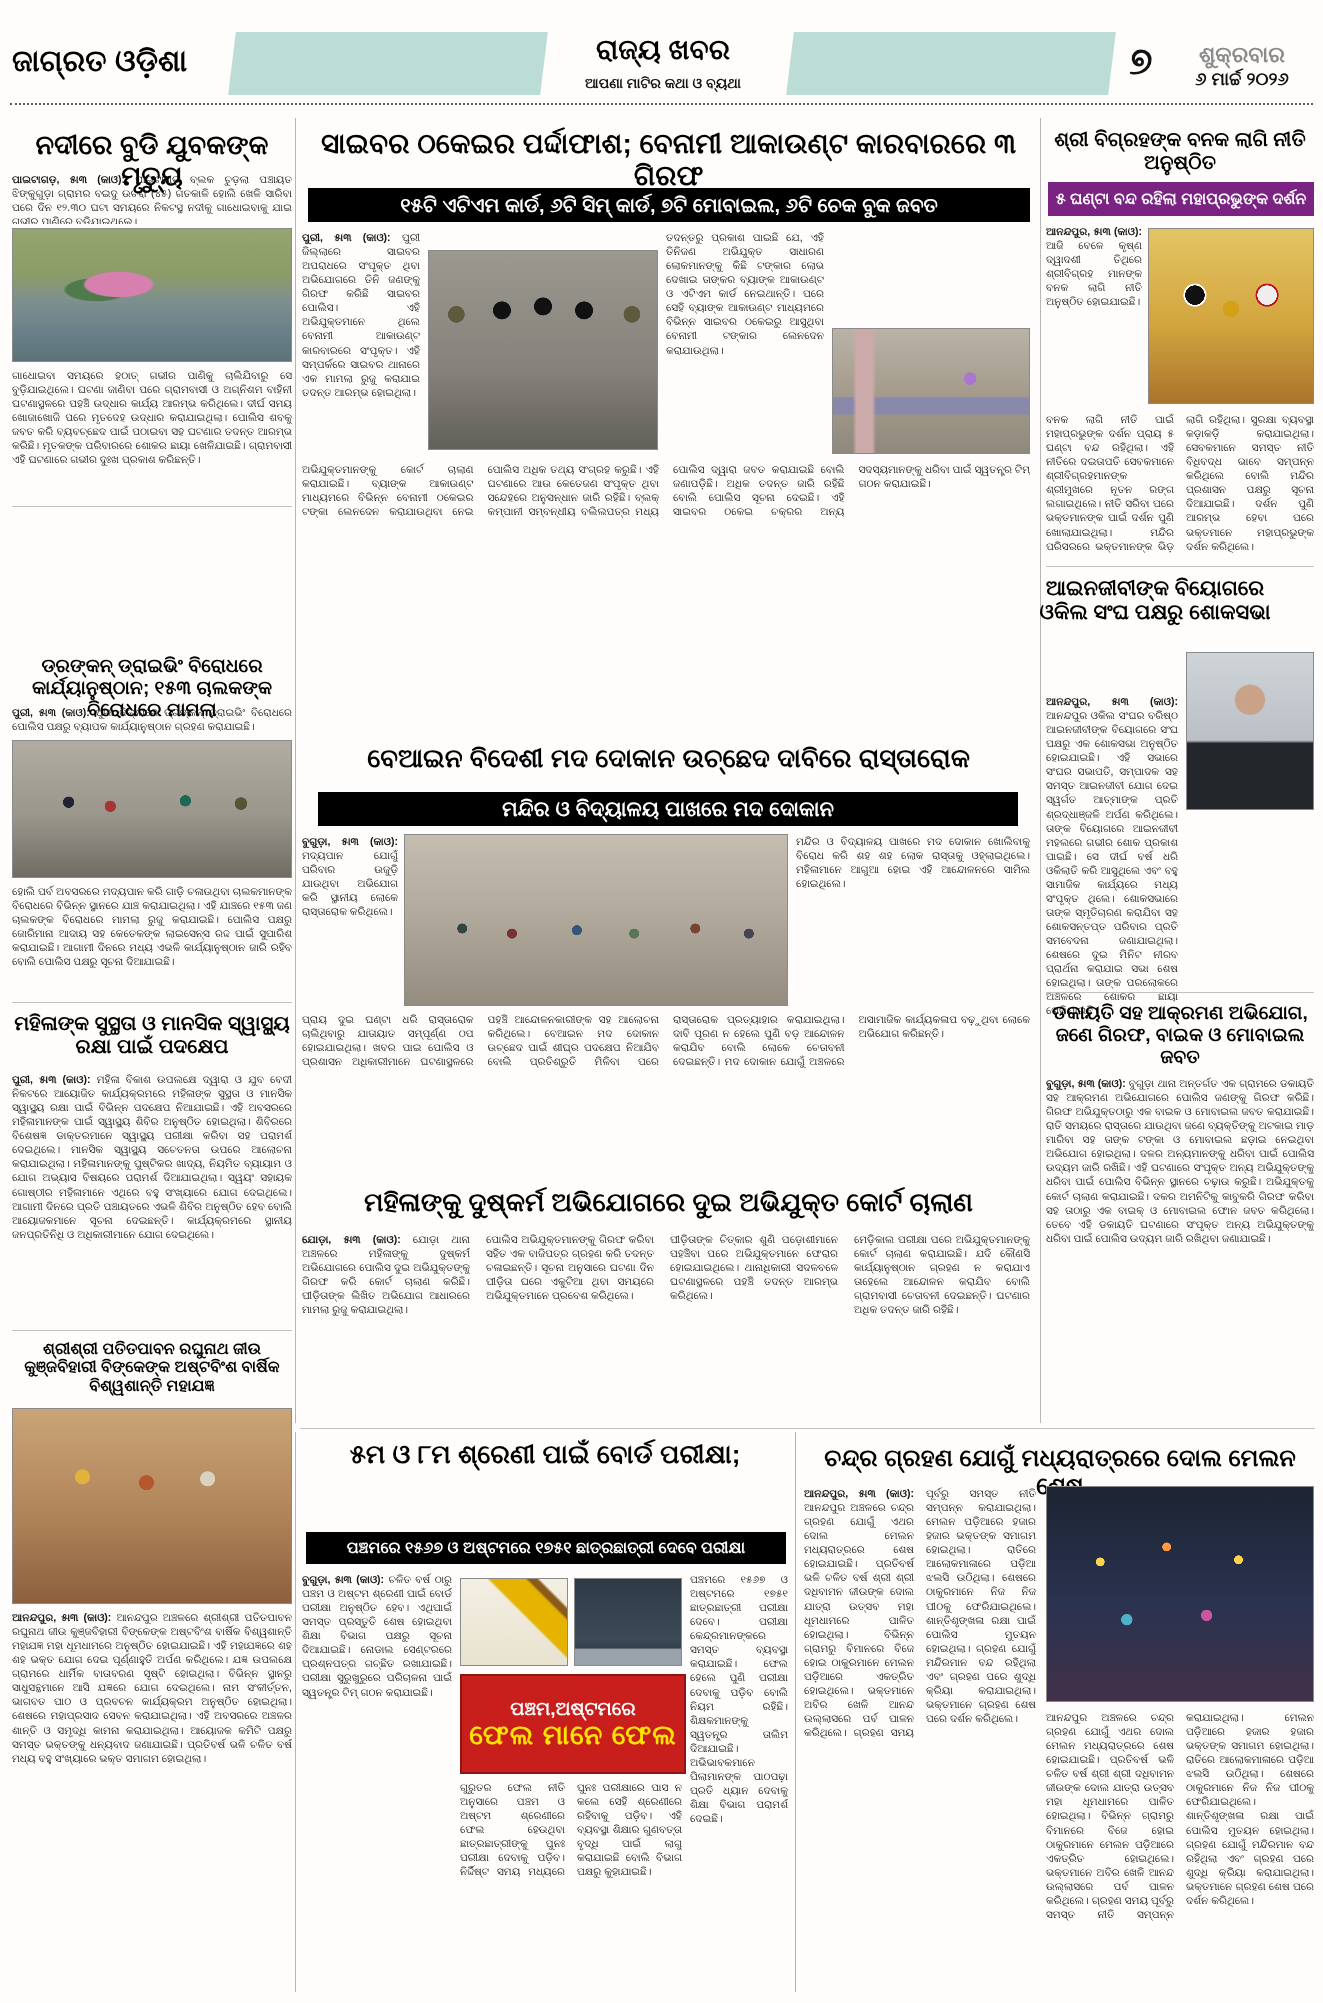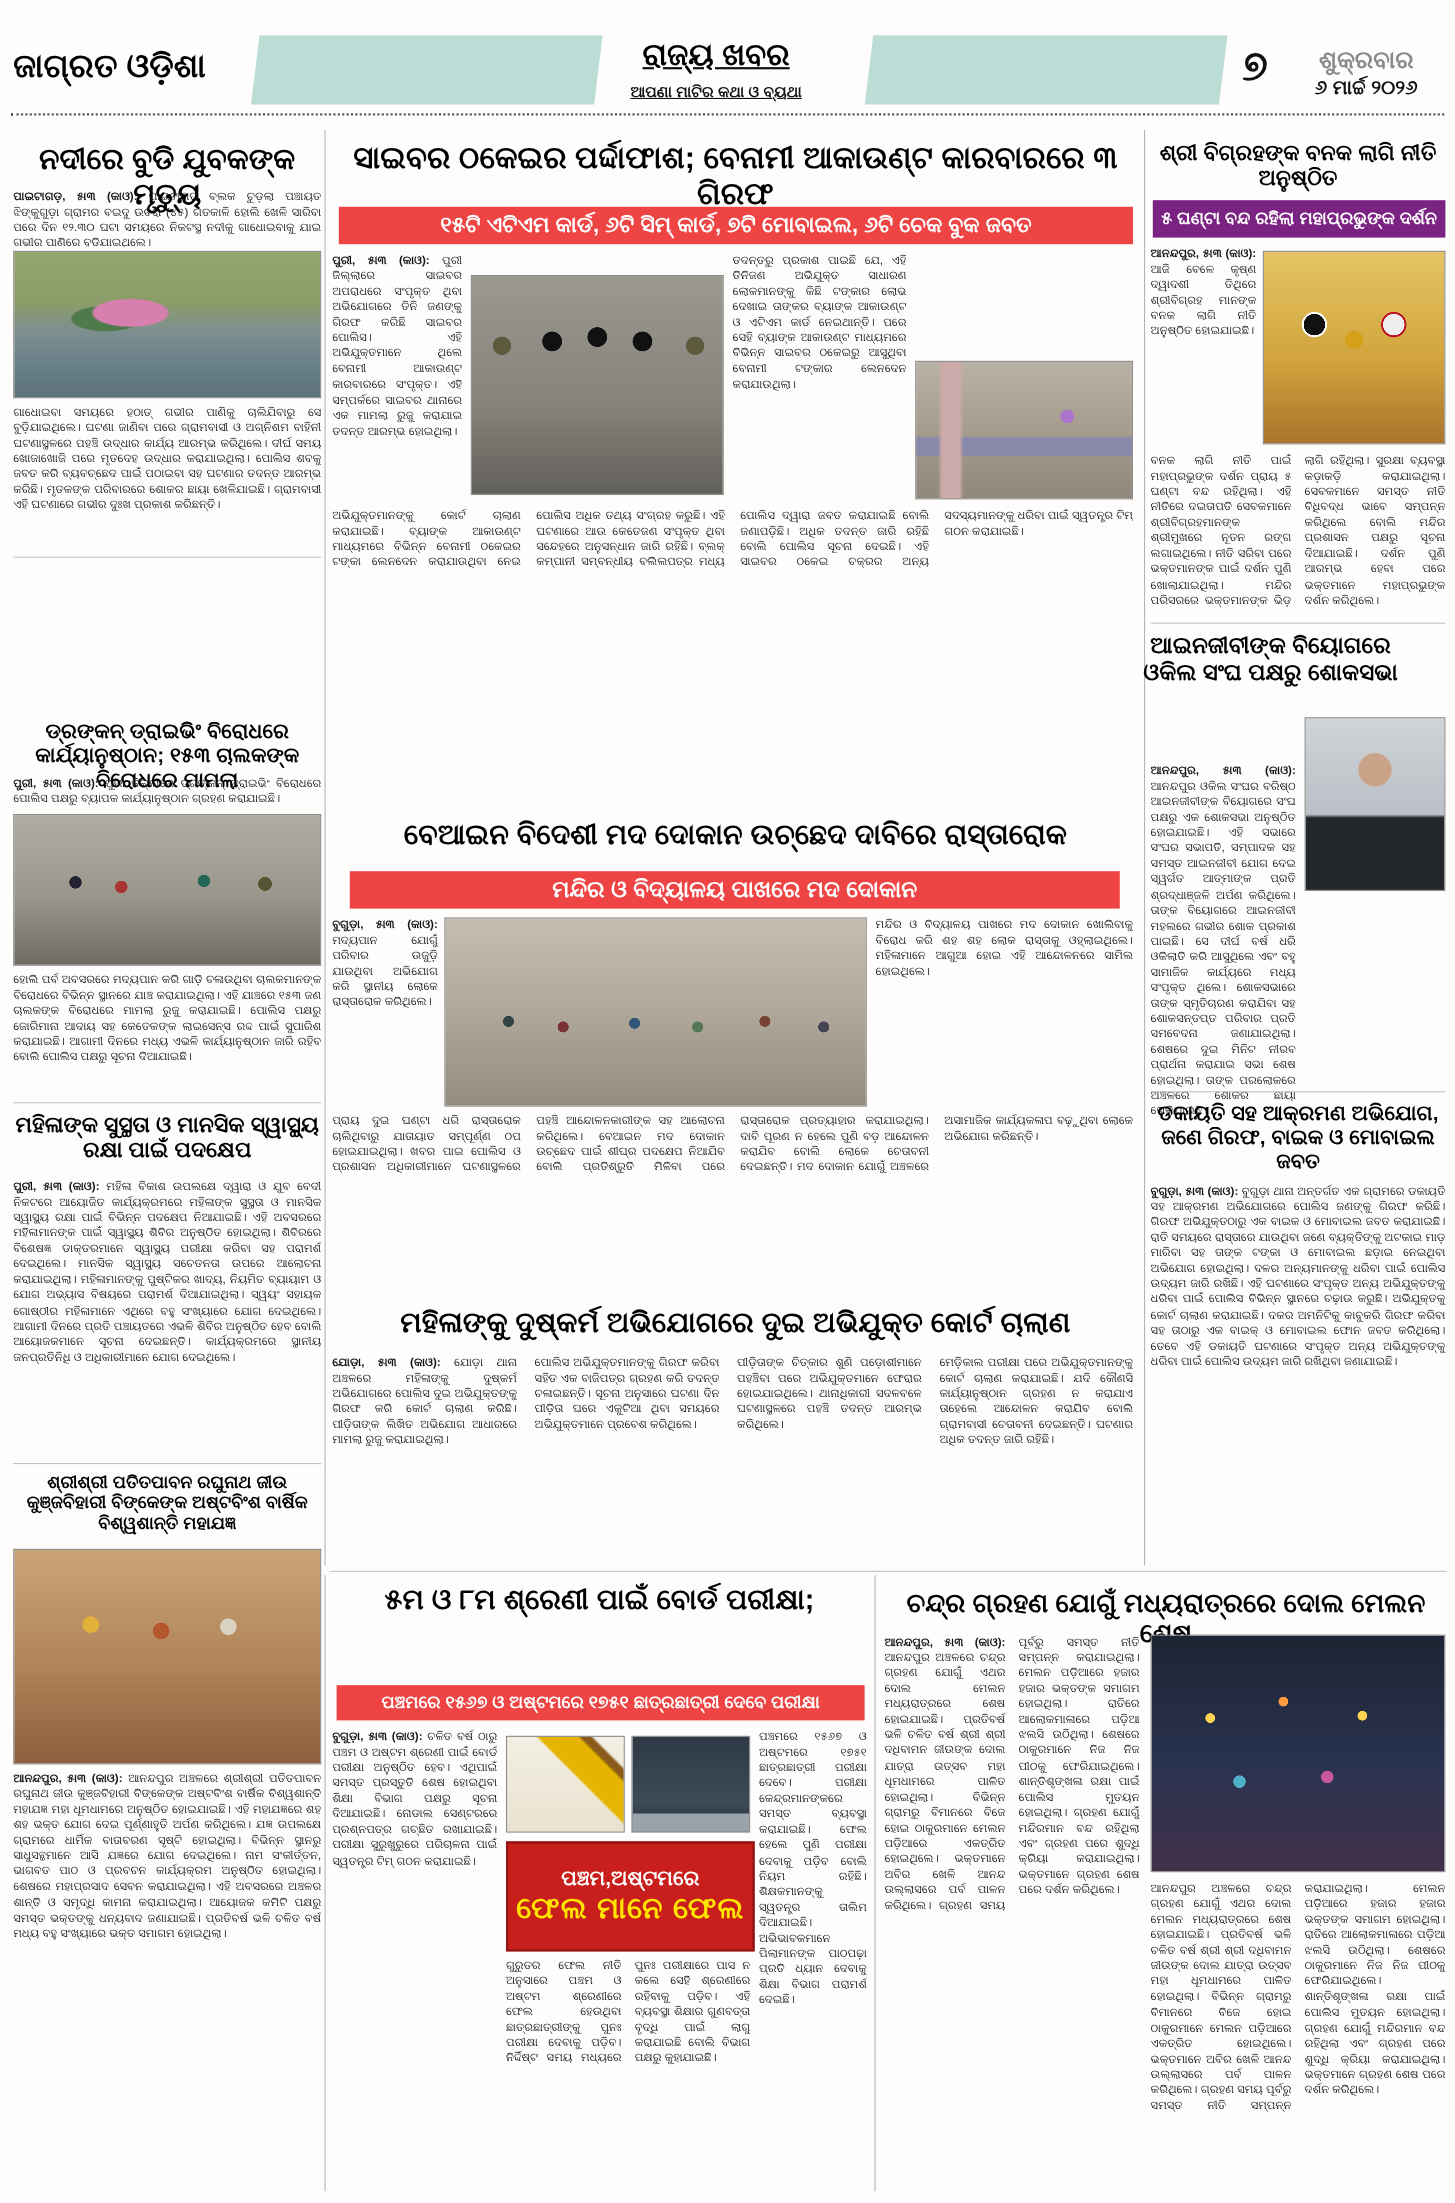--- a/index.html
+++ b/index.html
@@ -3,21 +3,21 @@
 <meta charset="utf-8">
 <style>
   html,body{margin:0;padding:0;background:#e8e8e8;}
   .page{position:relative;width:1323px;height:2003px;background:#fffdfb;margin:0 auto;
         font-family:"Liberation Sans","DejaVu Sans",sans-serif;color:#111;overflow:hidden;}
   .abs{position:absolute;}
   .hl{font-weight:bold;color:#000;text-align:center;line-height:1.15;}
   .body-text{font-size:10.5px;line-height:1.34;text-align:justify;color:#141414;overflow:hidden;}
   .dateline{font-weight:bold;}
   .banner{font-weight:bold;color:#fff;text-align:center;display:flex;align-items:center;justify-content:center;}
-  .banner-red{background:#ef4444;}
+  .banner-red{background:#000000;}
   .banner-purple{background:#7b2383;}
   .cols2{column-count:2;column-gap:12px;}
   .cols4{column-count:4;column-gap:14px;}
   .photo{border:1px solid #8a8a8a;box-sizing:border-box;}
   .vline{width:1px;background:#b5b5b5;}
   .hline{height:1px;background:#c2c2c2;}
   .dotted-rule{border-top:2px dotted #5a5a5a;height:0;}
   .teal-box{background:#bcdcd6;transform:skewX(-7deg);}
   .masthead{font-weight:bold;color:#000;}
   .failbox{background:#c81f1c;text-align:center;color:#fff;font-weight:bold;
@@ -26,21 +26,21 @@
 </style>
 </head>
 <body>
 
 <div class="page">
 
   <div class="abs masthead" style="left:12px;top:44px;width:210px;font-size:30px;">ଜାଗ୍ରତ ଓଡ଼ିଶା</div>
 
   <div class="abs teal-box" style="left:232px;top:32px;width:312px;height:63px;"></div>
 
-  <div class="abs" style="left:532px;top:34px;width:238px;text-align:center;text-decoration:underline;">
+  <div class="abs" style="left:544px;top:34px;width:238px;text-align:center;">
     <div class="hl" style="font-size:28px;">ରାଜ୍ୟ ଖବର</div>
     <div style="font-size:14px;font-weight:bold;margin-top:9px;">ଆପଣା ମାଟିର କଥା ଓ ବ୍ୟଥା</div>
   </div>
 
   <div class="abs teal-box" style="left:790px;top:32px;width:322px;height:63px;"></div>
 
   <div class="abs" style="left:1118px;top:40px;width:46px;font-size:38px;font-weight:bold;text-align:center;">୭</div>
 
   <div class="abs" style="left:1168px;top:42px;width:148px;text-align:center;">
     <div style="font-size:22px;font-weight:bold;color:#8a8a8a;">ଶୁକ୍ରବାର</div>

